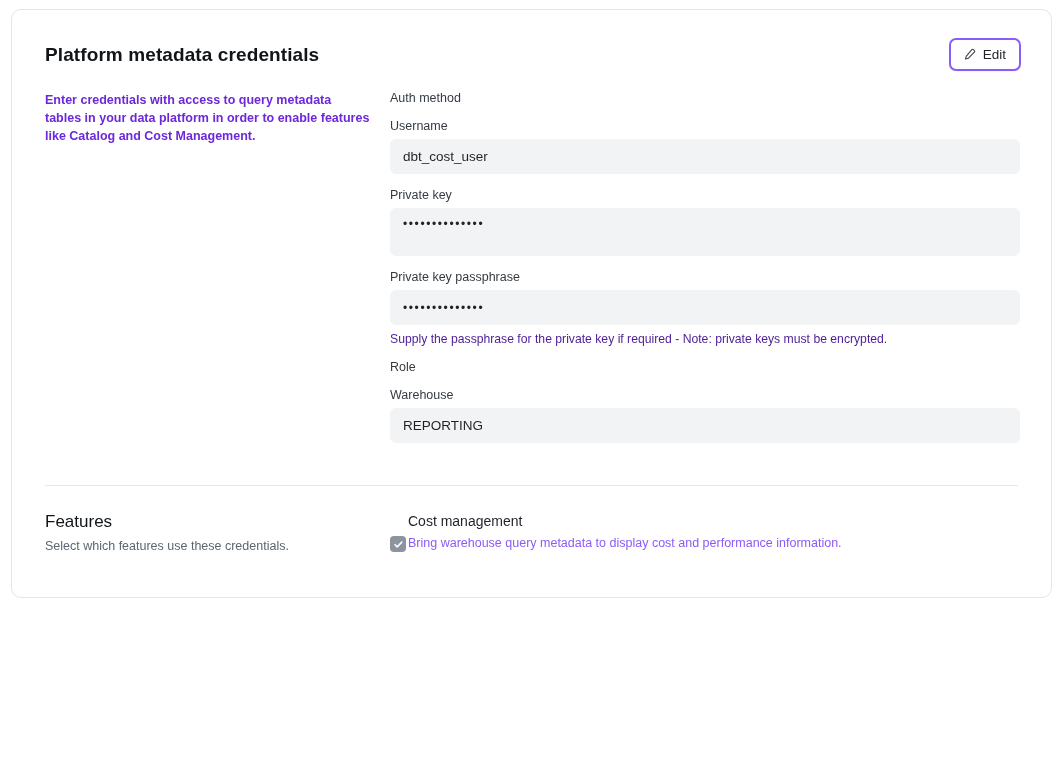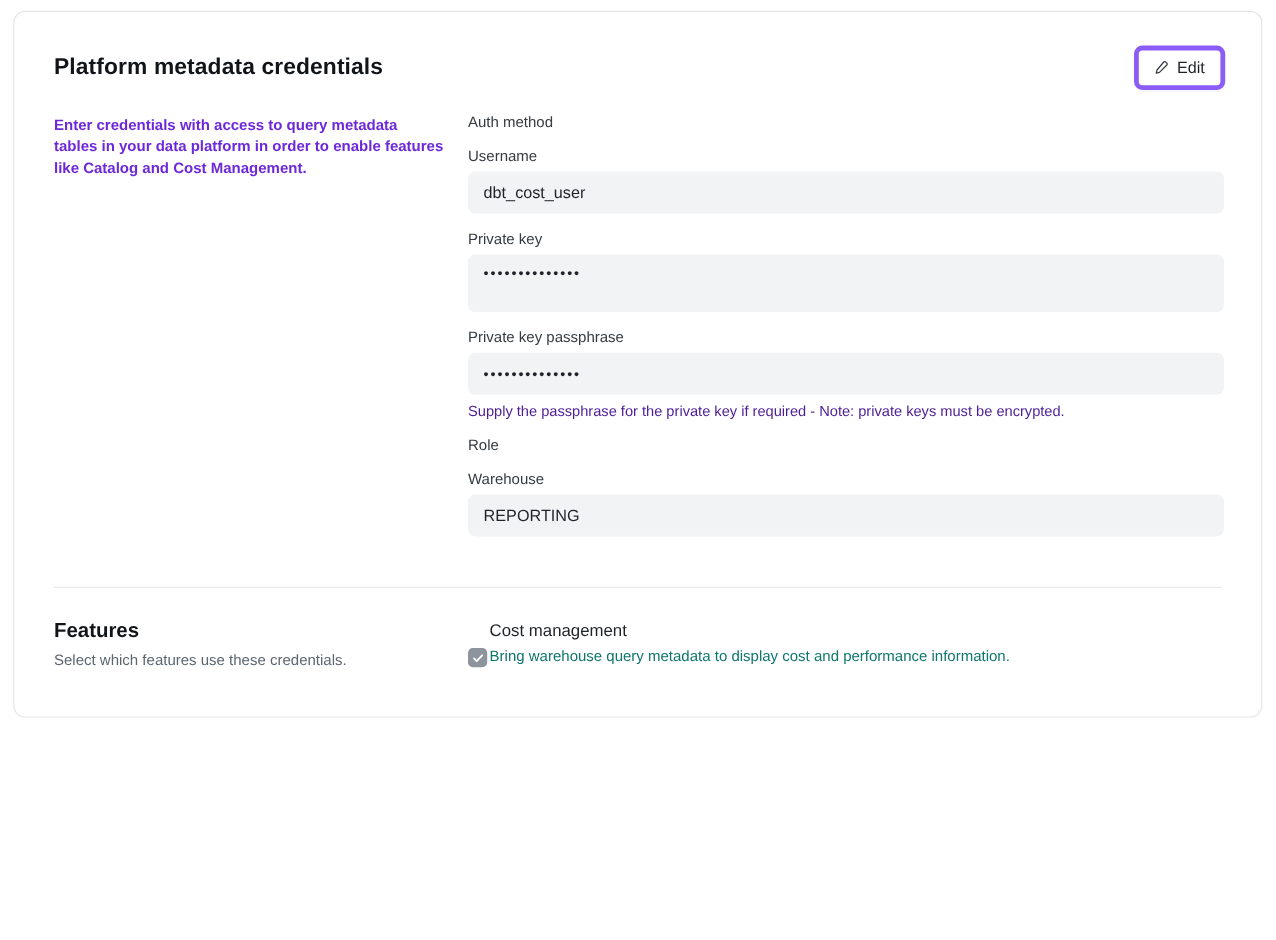--- a/index.html
+++ b/index.html
@@ -39,21 +39,21 @@
     font-size: 19px;
     font-weight: 600;
     letter-spacing: 0.1px;
     color: #111418;
     margin: 0;
   }
   .edit-btn {
     display: inline-flex;
     align-items: center;
     gap: 7px;
-    border: 4px solid #8b5cf6;
+    border: 2px solid #8b5cf6;
     border-radius: 7px;
     background: #ffffff;
     padding: 7px 13px 7px 11px;
     font-size: 13.5px;
     color: #1f2328;
     cursor: pointer;
     box-shadow: 0 1px 1px rgba(16,24,40,0.04);
   }
   .edit-btn .pencil { display: inline-flex; align-items: center; }
 
@@ -118,21 +118,21 @@
     height: 1px;
     background: #e6e8eb;
     margin: 28px 33px 0 33px;
   }
   .features-section {
     display: flex;
     padding: 26px 30px 0 33px;
   }
   .features-title {
     font-size: 17px;
-    font-weight: 700;
+    font-weight: 400;
     color: #111418;
     margin: 0 0 7px 0;
   }
   .features-sub {
     font-size: 12.5px;
     color: #5c6670;
     margin: 0;
   }
   .feature-row {
     display: flex;
@@ -150,21 +150,21 @@
     flex: 0 0 16px;
     margin-top: 2px;
   }
   .feature-label {
     font-size: 14px;
     color: #1f2328;
     line-height: 18px;
   }
   .feature-desc {
     font-size: 12.5px;
-    color: #0f766e;
+    color: #8b5cf6;
     margin-top: 5px;
     line-height: 17px;
   }
 </style>
 </head>
 <body>
 
 <div class="page">
   <div class="card">
 

